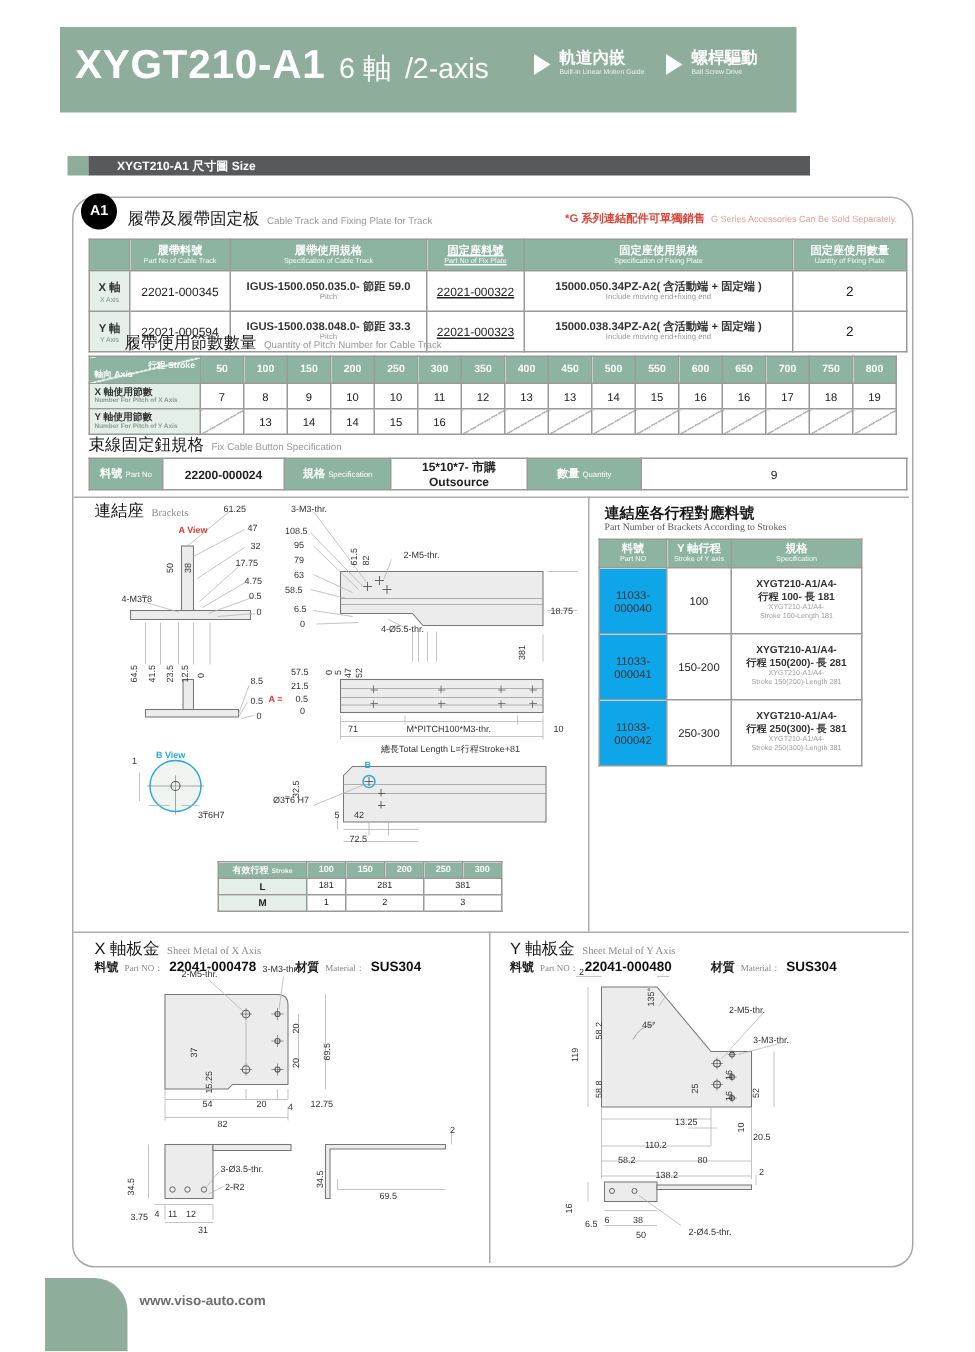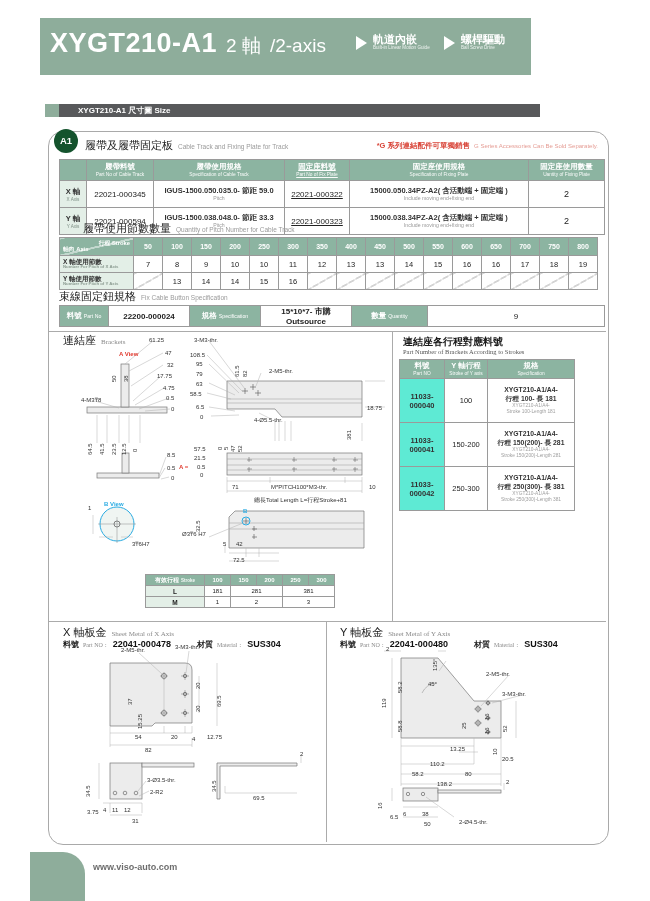--- a/index.html
+++ b/index.html
@@ -13,21 +13,21 @@
   .feature{position:absolute;top:15px;display:flex;align-items:flex-start;gap:6px;color:#fff;}
   .tri{width:0;height:0;border-left:11px solid #fff;border-top:7px solid transparent;border-bottom:7px solid transparent;margin-top:3px;}
   .feat-zh{font-size:11px;font-weight:bold;line-height:1.1;}
   .feat-en{font-size:4.6px;opacity:.85;line-height:1.2;}
   
   .section-bar{position:absolute;left:45px;top:104px;height:13px;display:flex;}
   .bar-square{width:14px;height:13px;background:#8ead9b;}
   .bar-rest{width:481px;height:13px;background:#58595b;color:#fff;font-size:8px;font-weight:bold;line-height:13px;padding-left:19px;box-sizing:border-box;}
   
   .main-box{position:absolute;left:48px;top:131px;width:559px;height:712px;border:1px solid #a9a9a9;border-radius:15px;}
-  .badge{position:absolute;left:5px;top:-3px;width:24px;height:24px;border-radius:50%;background:#14532d;color:#fff;font-size:9.5px;font-weight:bold;text-align:center;line-height:24px;}
+  .badge{position:absolute;left:5px;top:-3px;width:24px;height:24px;border-radius:50%;background:#000000;color:#fff;font-size:9.5px;font-weight:bold;text-align:center;line-height:24px;}
   .blk-title{position:absolute;display:flex;align-items:baseline;gap:5px;}
   .blk-zh{font-size:11px;font-weight:normal;color:#1a1a1a;}
   .blk-en{font-size:6.5px;color:#9a9a9a;}
   .blk-en-serif{font-size:7px;color:#8a8a8a;font-family:"Liberation Serif",serif;}
   .note{position:absolute;right:10px;top:9px;display:flex;gap:4px;align-items:baseline;}
   .note-zh{font-size:7.5px;font-weight:bold;color:#d9463a;}
   .note-en{font-size:6px;color:#e59d95;}
   
   table{border-collapse:collapse;table-layout:fixed;}
   th,td{border:1px solid #9a9a9a;padding:0;text-align:center;vertical-align:middle;overflow:hidden;}
@@ -93,21 +93,21 @@
   .tstroke th:first-child{width:58px;}
   .tstroke .cz{font-size:6px;font-weight:bold;}
   .tstroke .ce{font-size:4.5px;margin-left:2px;opacity:.9;}
   
   .tbpn{position:absolute;left:6px;top:28px;width:172px;}
   .tbpn th{height:18px;}
   .tbpn td{height:43px;}
   .tbpn th:nth-child(1){width:44px;}
   .tbpn th:nth-child(2){width:42px;}
   .tbpn th:nth-child(3){width:86px;}
-  .bpn{font-size:7.5px;font-weight:bold;color:#333;background:#5eead4;}
+  .bpn{font-size:7.5px;font-weight:normal;color:#333;background:#0ea5e9;}
   .bstroke{font-size:7.5px;color:#222;}
   .bspec .l1{display:block;font-size:6.8px;font-weight:bold;color:#333;line-height:1.25;}
   .bspec .l2{display:block;font-size:4.8px;color:#a0a0a0;line-height:1.2;}
   
   .meta{position:absolute;display:flex;align-items:baseline;gap:4px;}
   .meta .mz{font-size:8px;font-weight:bold;color:#222;}
   .meta .me{font-size:6px;color:#8a8a8a;font-family:"Liberation Serif",serif;}
   .meta .mv{font-size:9px;font-weight:bold;color:#111;}
   .meta .gap{width:18px;}
   
@@ -115,21 +115,21 @@
   .footer-url{position:absolute;left:93px;top:862px;font-size:9px;font-weight:bold;color:#6d6d6d;}
 </style>
 </head>
 <body>
 
 <div class="page">
 
   <div class="banner">
     <div class="banner-title">
       <span class="banner-model">XYGT210-A1</span>
-      <span class="banner-axis">2 軸</span>
+      <span class="banner-axis">6 軸</span>
       <span class="banner-axis">/2-axis</span>
     </div>
     <div class="feature" style="left:316px;">
       <span class="tri"></span>
       <span>
         <span class="feat-zh" style="display:block;">軌道內嵌</span>
         <span class="feat-en" style="display:block;">Built-in Linear Motion Guide</span>
       </span>
     </div>
     <div class="feature" style="left:404px;">

